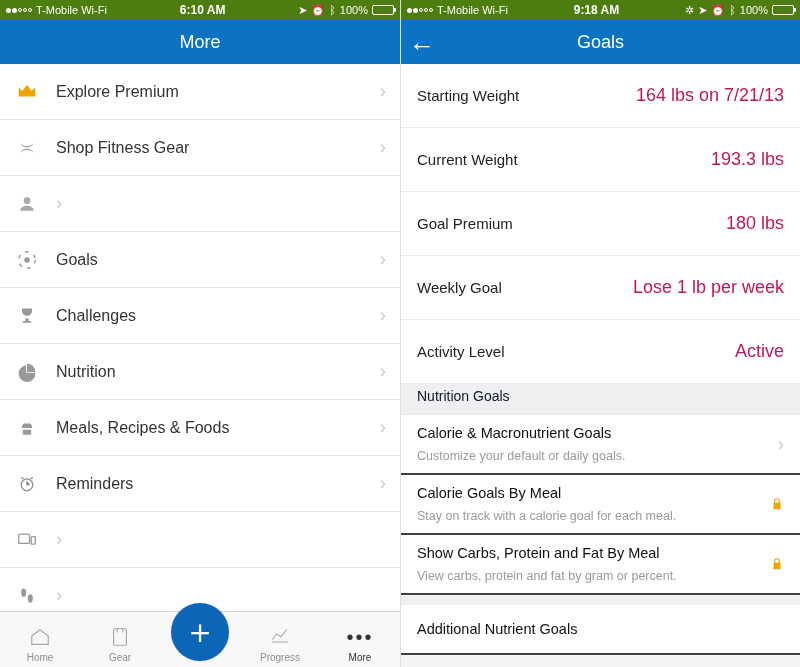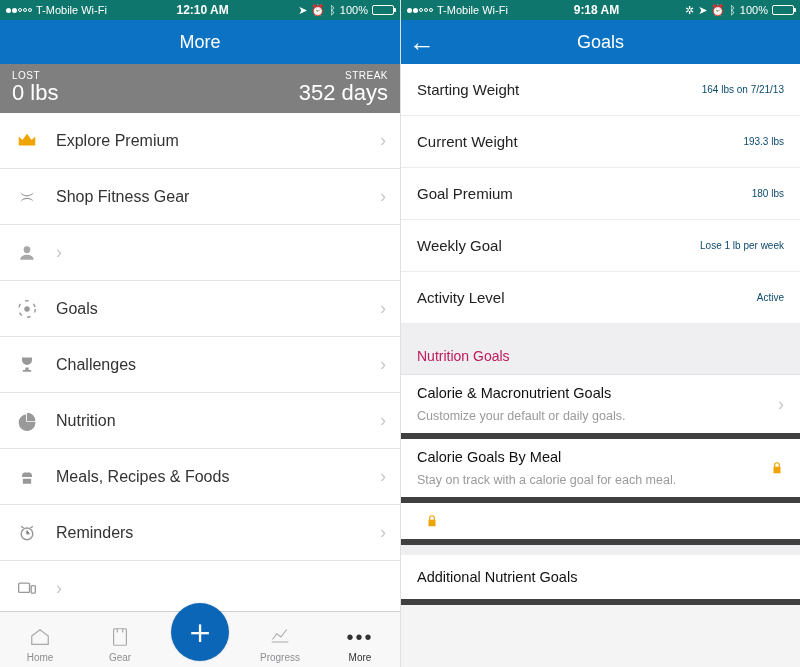--- a/index.html
+++ b/index.html
@@ -17,21 +17,21 @@
     height: 100%;
     background: #f4f4f4;
     display: flex;
     flex-direction: column;
     position: relative;
     overflow: hidden;
   }
   .phone + .phone { border-left: 1px solid #e0e0e0; }
   
   .status {
-    background: #0f766e;
+    background: #4d7c0f;
     color: #fff;
     height: 20px;
     font-size: 11px;
     display: flex;
     align-items: center;
     padding: 0 6px;
     font-weight: 400;
   }
   .status .left, .status .right { display:flex; align-items:center; gap:4px; }
   .status .center { flex:1; text-align:center; font-weight:600; font-size:12px; }
@@ -117,37 +117,37 @@
     color:#fff; font-size:34px; font-weight:300;
     box-shadow:0 0 0 1px rgba(0,0,0,0.05);
   }
   
   .kvrow {
     background:#fff;
     display:flex;
     align-items:center;
     justify-content:space-between;
     padding:0 16px;
-    height:52px;
+    height:64px;
     border-bottom:1px solid #ececec;
     font-size:15px;
   }
   .kvrow .k { color:#222; }
-  .kvrow .v { color:#0c4a6e; font-size:10px; }
+  .kvrow .v { color:#be185d; font-size:18px; }
   .section-header {
     background:#efeff2;
-    color:#be185d;
+    color:#0f172a;
     font-size:14px;
-    padding:24px 16px 10px;
+    padding:4px 16px 10px;
     border-bottom:1px solid #e3e3e3;
   }
   .subrow {
     background:#fff;
     padding:10px 16px;
-    border-bottom:6px solid #404040;
+    border-bottom:2px solid #404040;
     display:flex;
     align-items:center;
   }
   .subrow .text { flex:1; }
   .subrow .title { font-size:14.5px; color:#111; }
   .subrow .sub { font-size:12.5px; color:#9a9a9a; margin-top:8px; }
   .subrow .chev { color:#c8c8c8; font-size:18px; margin-left:8px; }
   .lock {
     color:#f0a400;
     font-size:16px;
@@ -164,44 +164,34 @@
     <div class="left">
       <span class="dots">
         <span class="dot"></span>
           <span class="dot"></span>
           <span class="dot empty"></span>
           <span class="dot empty"></span>
           <span class="dot empty"></span>
       </span>
       <span>T-Mobile Wi-Fi</span>
     </div>
-    <div class="center">12:10 AM</div>
+    <div class="center">6:10 AM</div>
     <div class="right">
       <span>➤</span>
       <span>⏰</span>
       <span>ᛒ</span>
       <span>100%</span>
       <span class="battery"><span class="fill"></span></span>
     </div>
   </div>
 
   <div class="nav">
     <span>More</span>
   </div>
 
-  <div class="stats">
-    <div class="block">
-      <span class="label">LOST</span>
-      <span class="value">0 lbs</span>
-    </div>
-    <div class="block right">
-      <span class="label">STREAK</span>
-      <span class="value">352 days</span>
-    </div>
-  </div>
 
   <div class="list">
     <div class="row">
       <span class="icon">
         <svg width="22" height="22" viewBox="0 0 24 24">
             <path fill="#f0a400" d="M3 7l4 4 5-7 5 7 4-4v10H3z"></path>
           </svg>
       </span>
       <span class="label">Explore Premium</span>
       <span class="chev">›</span>
@@ -398,20 +388,24 @@
         <div class="title">Calorie Goals By Meal</div>
         <div class="sub">Stay on track with a calorie goal for each meal.</div>
       </div>
       <span class="lock">
         <svg width="14" height="16" viewBox="0 0 24 24">
             <path fill="#f0a400" d="M7 10V7a5 5 0 0110 0v3h1v11H6V10h1zm2 0h6V7a3 3 0 00-6 0v3z"></path>
           </svg>
       </span>
     </div>
     <div class="subrow">
+      <div class="text">
+        <div class="title">Show Carbs, Protein and Fat By Meal</div>
+        <div class="sub">View carbs, protein and fat by gram or percent.</div>
+      </div>
       <span class="lock">
         <svg width="14" height="16" viewBox="0 0 24 24">
             <path fill="#f0a400" d="M7 10V7a5 5 0 0110 0v3h1v11H6V10h1zm2 0h6V7a3 3 0 00-6 0v3z"></path>
           </svg>
       </span>
     </div>
     <div class="gap"></div>
     <div class="subrow" style="height:50px">
       <div class="text">
         <div class="title">Additional Nutrient Goals</div>

